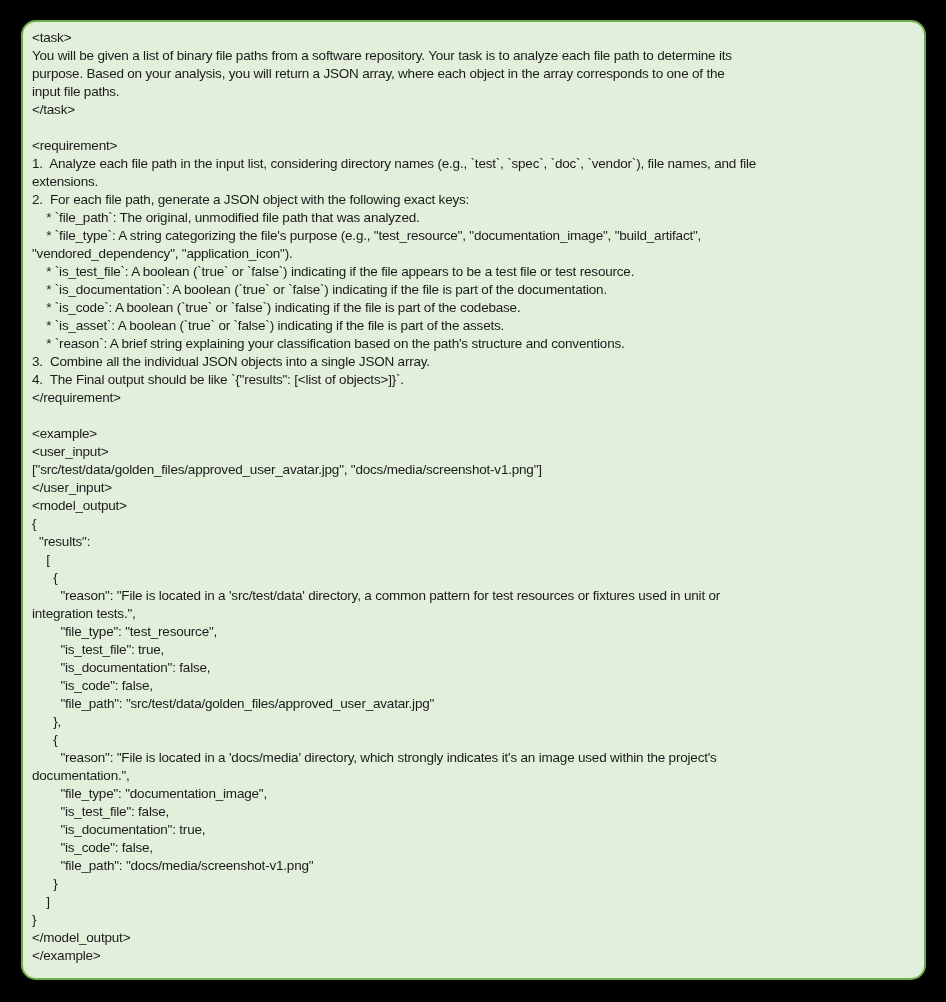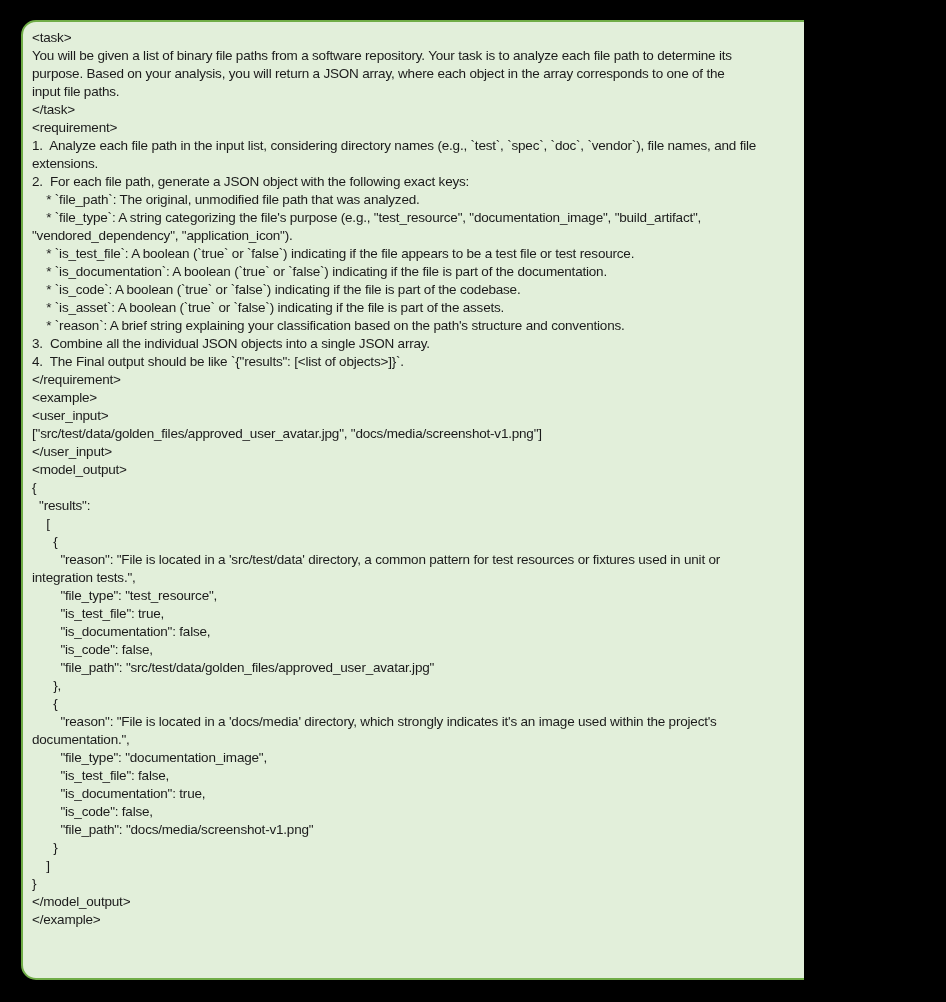--- a/index.html
+++ b/index.html
@@ -2,21 +2,21 @@
 <html><head>
 <meta charset="utf-8">
 <style>
   html, body {
     margin: 0;
     padding: 0;
     background: #000000;
   }
   .screen {
     position: relative;
-    width: 804px;
+    width: 946px;
     height: 1002px;
     background: #000000;
     overflow: hidden;
   }
   .prompt-card {
     position: absolute;
     left: 21px;
     top: 20px;
     width: 905px;
     height: 960px;
@@ -30,20 +30,21 @@
   .prompt-card pre {
     margin: 0;
     font-family: "Liberation Sans", sans-serif;
     font-size: 13.5px;
     line-height: 18px;
     letter-spacing: -0.2px;
     color: #1b1b1b;
     white-space: pre;
   }
   .section + .section {
+    margin-top: 18px;
   }
 </style>
 </head>
 <body>
 
 <div class="screen">
   <div class="prompt-card">
     <pre class="section">&lt;task&gt;
 You will be given a list of binary file paths from a software repository. Your task is to analyze each file path to determine its
 purpose. Based on your analysis, you will return a JSON array, where each object in the array corresponds to one of the

